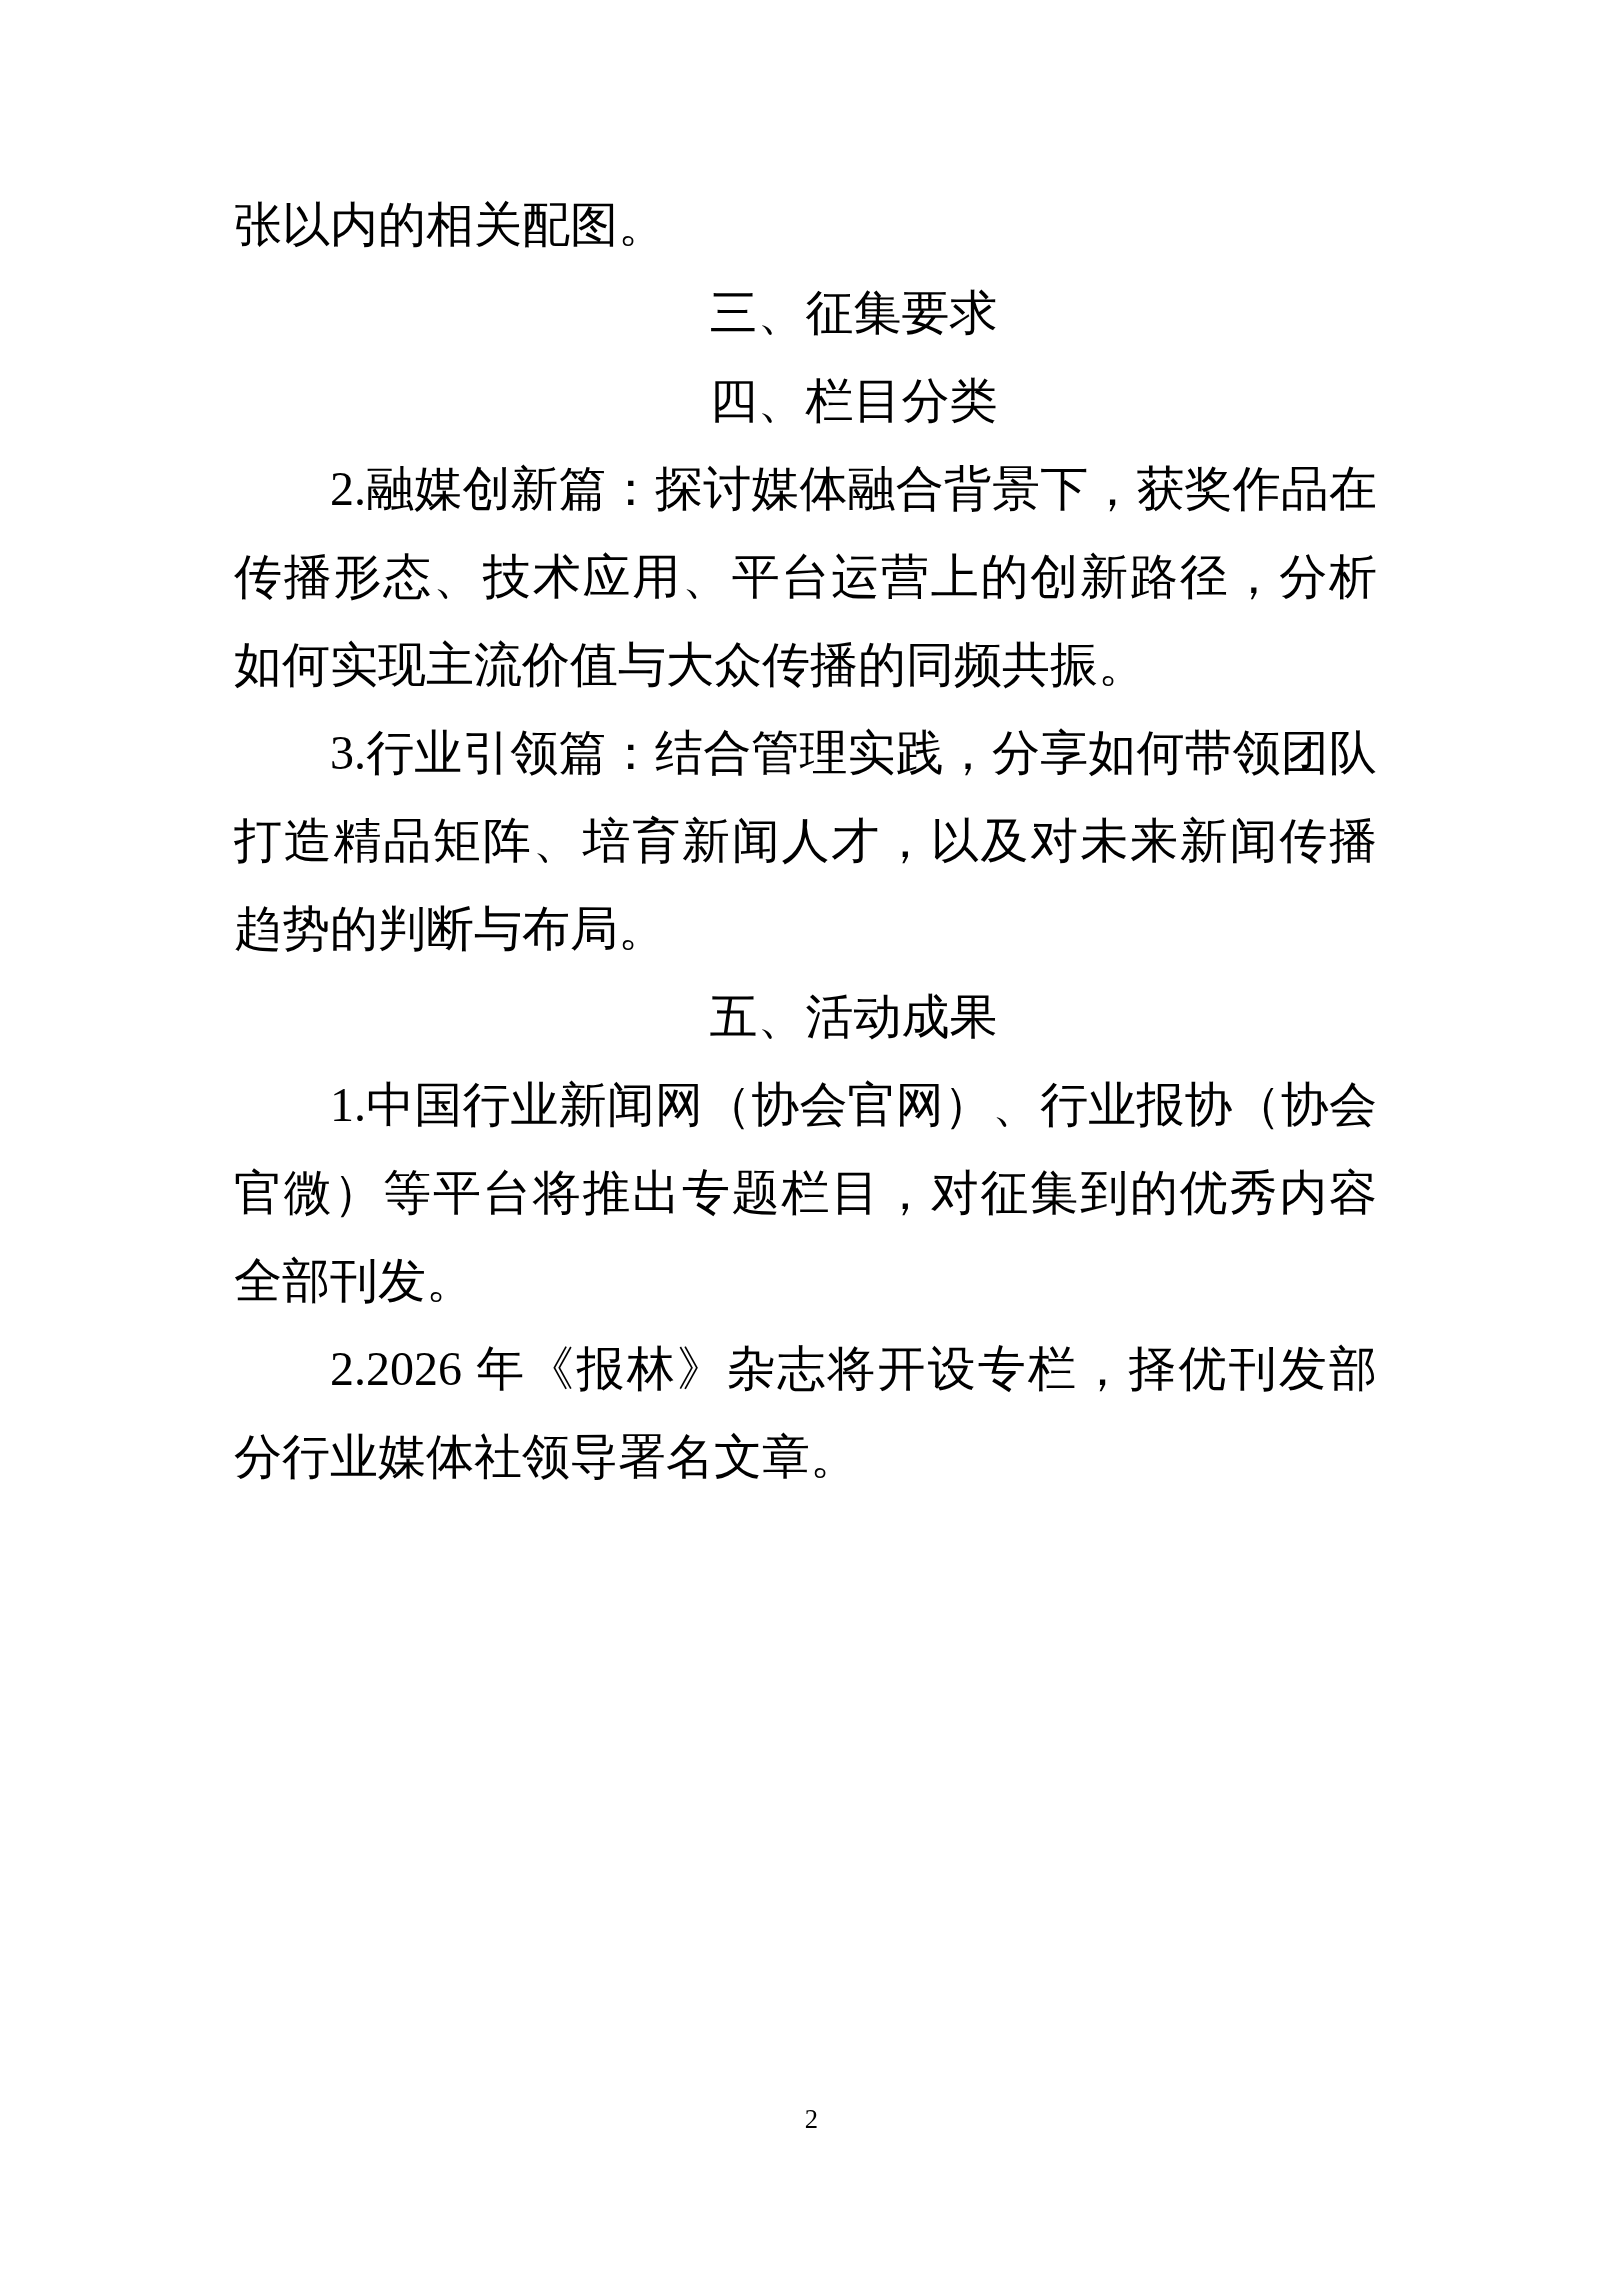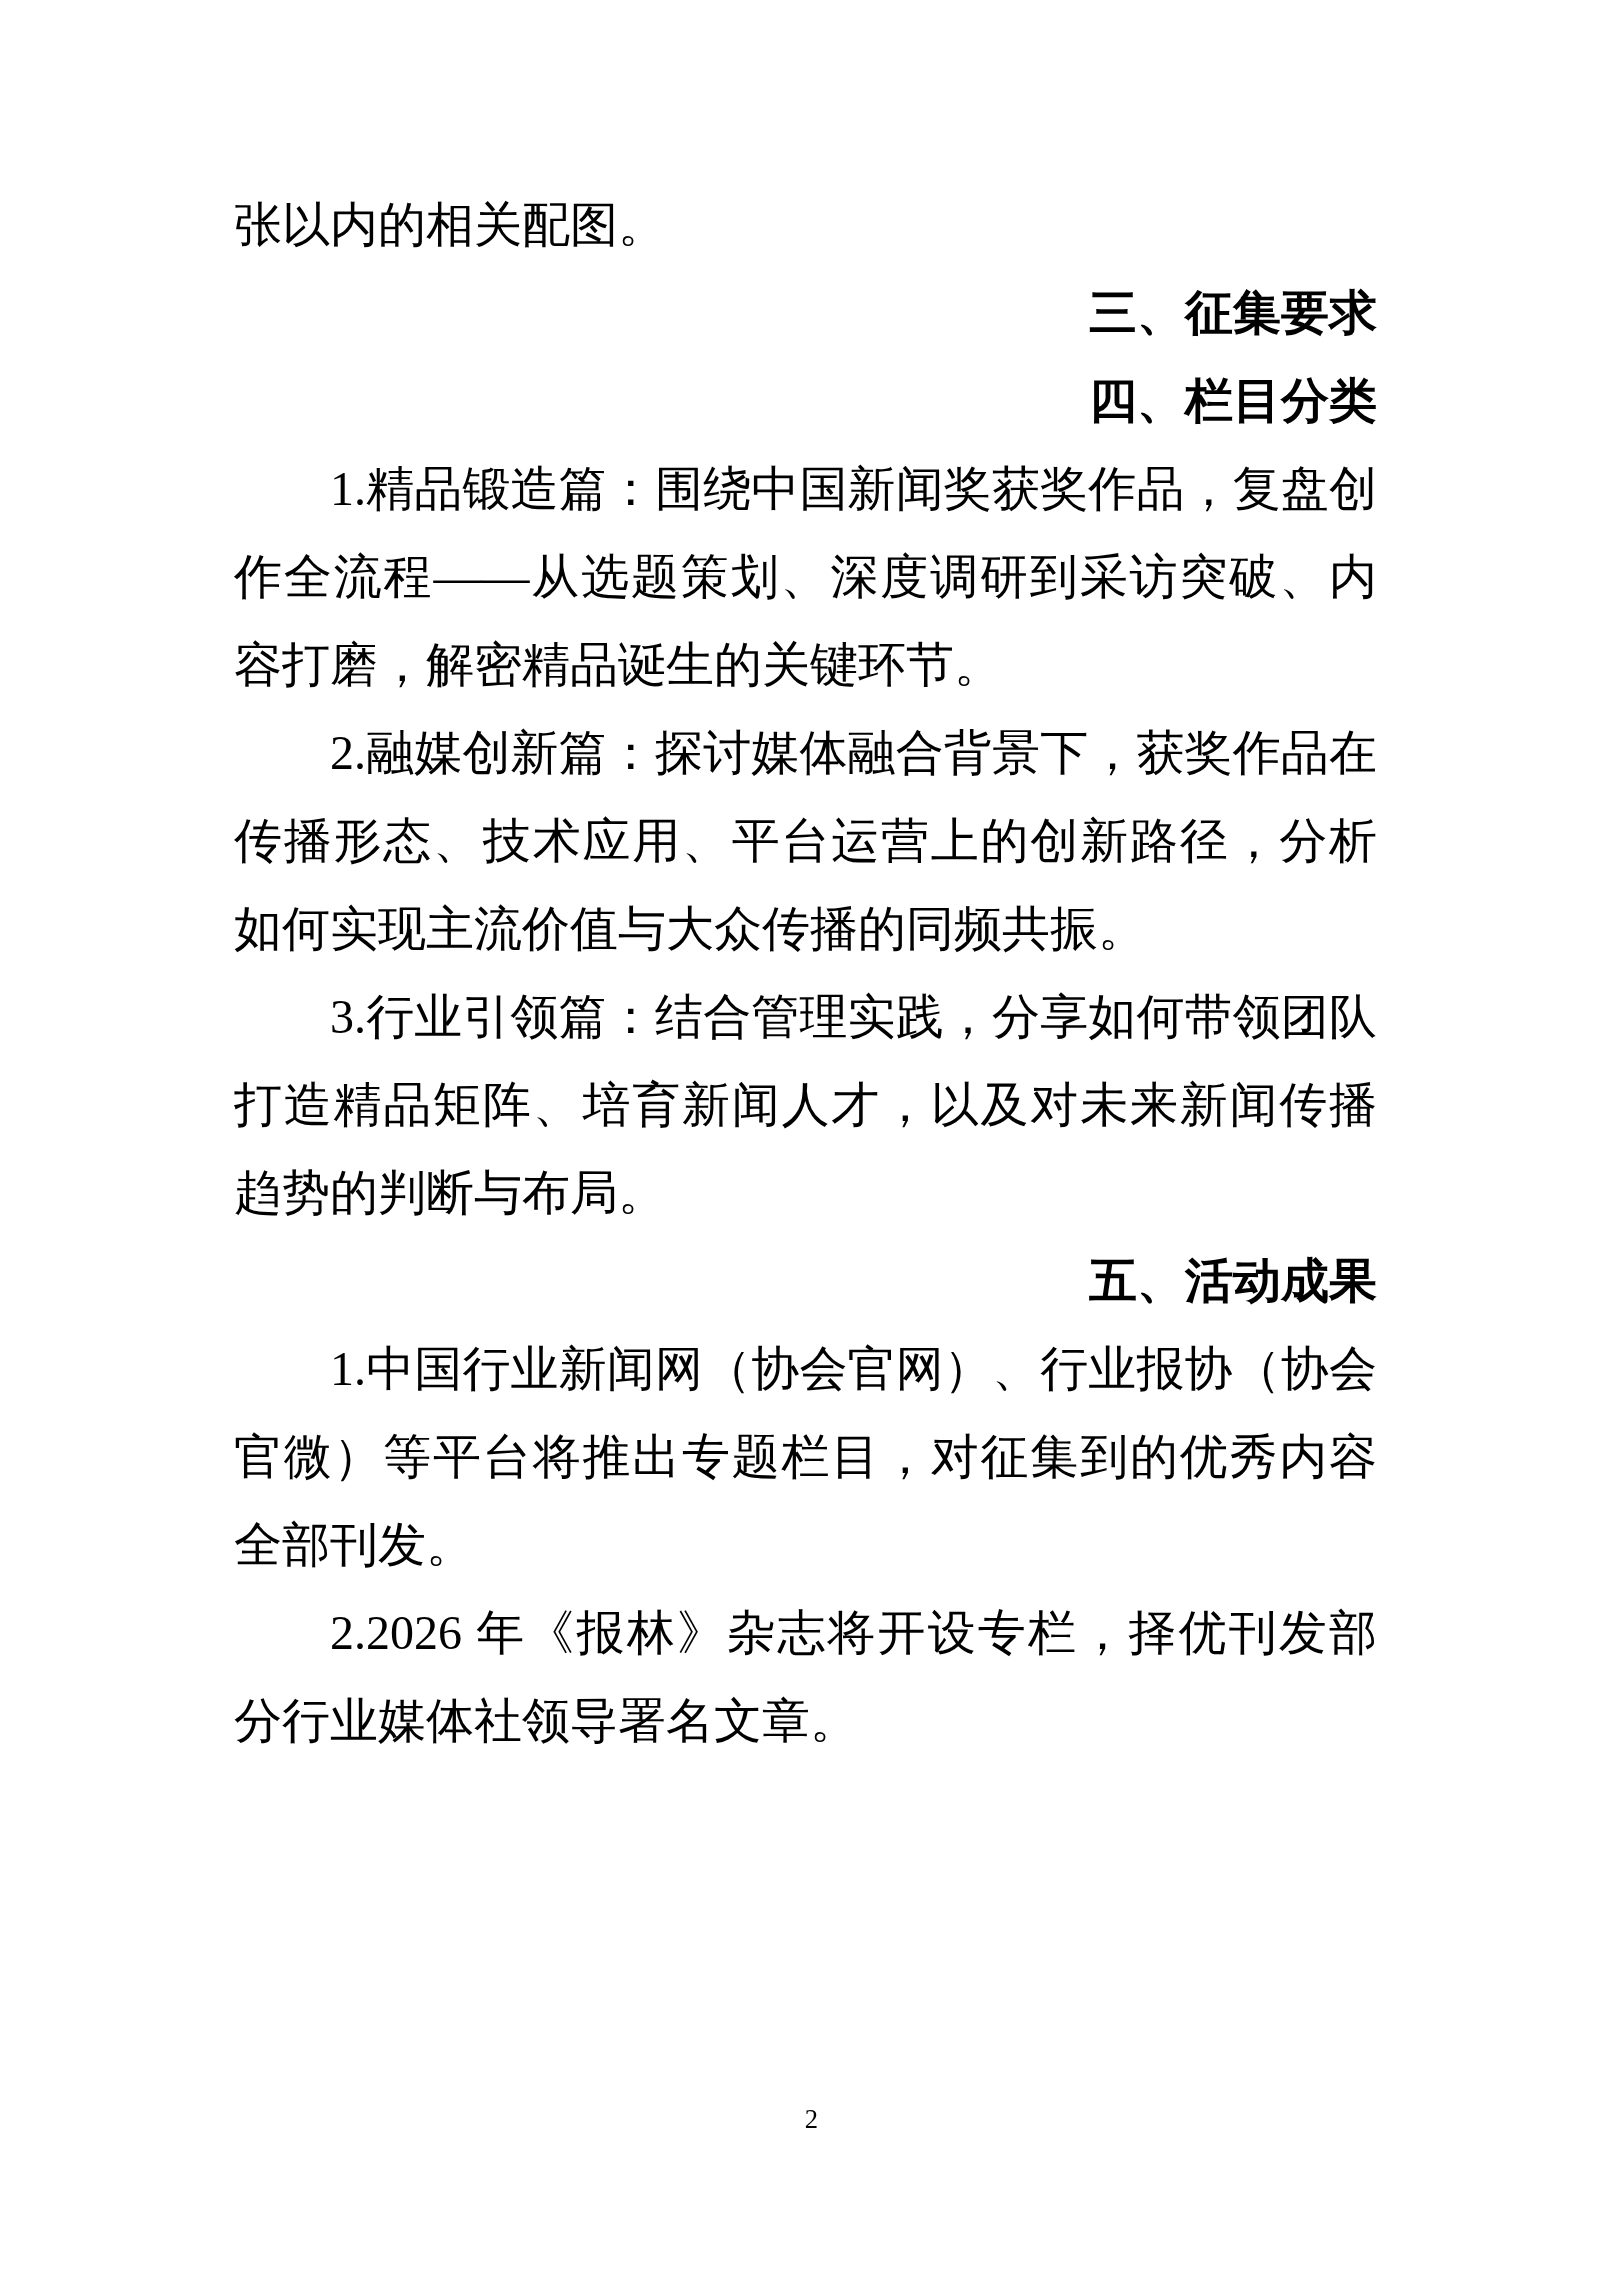--- a/index.html
+++ b/index.html
@@ -34,42 +34,41 @@
     padding: 0;
   }
   .block-paragraph {
     text-indent: 2em;
   }
   .block-paragraph-continuation {
     text-indent: 0;
   }
   .block-heading {
     text-indent: 2em;
-    font-weight: 700;
-    text-align: right;
+    font-weight: 400;
+    text-align: center;
   }
   .page-footer {
     position: absolute;
     left: 0;
     top: 2099px;
     width: 100%;
     text-align: center;
     font-size: 26.6px;
     line-height: 41px;
   }
 </style>
 </head>
 <body>
 
 <div class="page">
   <main class="doc-body" id="doc-body">
       <p class="block-paragraph-continuation">张以内的相关配图。</p>
       <p class="block-heading">三、征集要求</p>
       <p class="block-heading">四、栏目分类</p>
-      <p class="block-paragraph">1.精品锻造篇：围绕中国新闻奖获奖作品，复盘创作全流程——从选题策划、深度调研到采访突破、内容打磨，解密精品诞生的关键环节。</p>
       <p class="block-paragraph">2.融媒创新篇：探讨媒体融合背景下，获奖作品在传播形态、技术应用、平台运营上的创新路径，分析如何实现主流价值与大众传播的同频共振。</p>
       <p class="block-paragraph">3.行业引领篇：结合管理实践，分享如何带领团队打造精品矩阵、培育新闻人才，以及对未来新闻传播趋势的判断与布局。</p>
       <p class="block-heading">五、活动成果</p>
       <p class="block-paragraph">1.中国行业新闻网（协会官网）、行业报协（协会官微）等平台将推出专题栏目，对征集到的优秀内容全部刊发。</p>
       <p class="block-paragraph">2.2026 年《报林》杂志将开设专栏，择优刊发部分行业媒体社领导署名文章。</p>
     </main>
   <footer class="page-footer">
     <span>2</span>
   </footer>
 </div>

